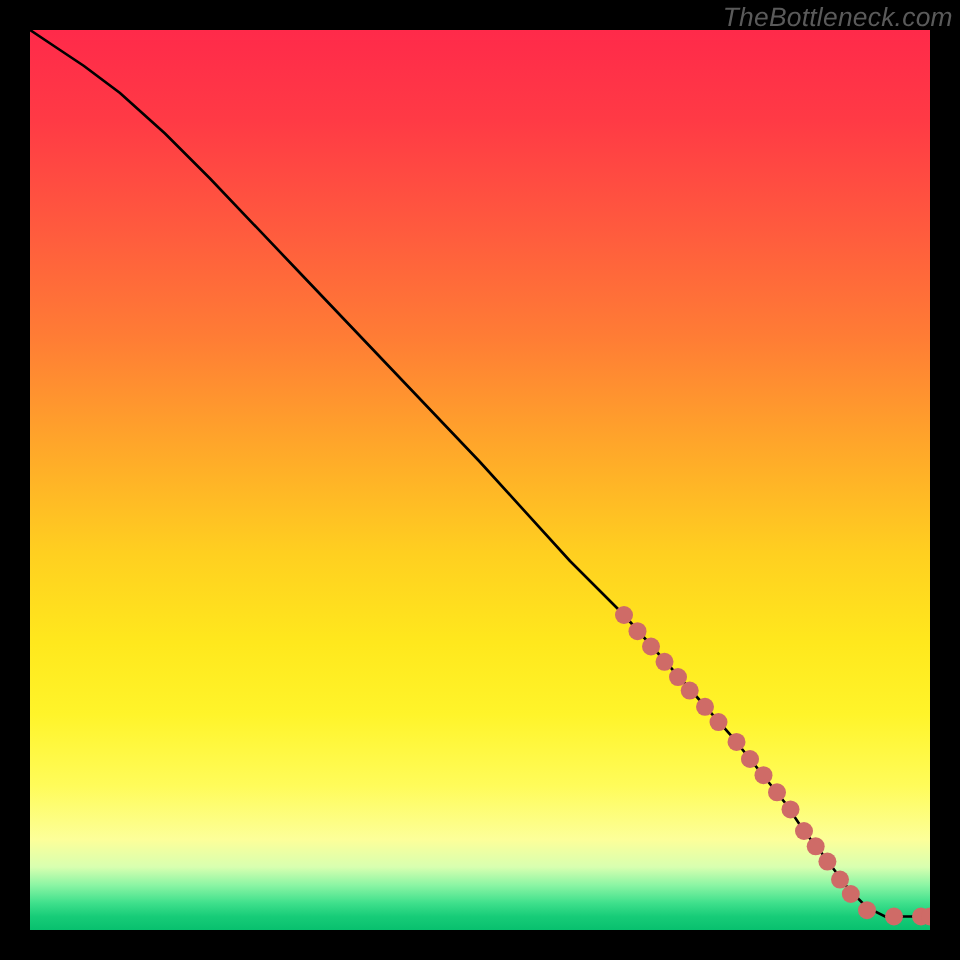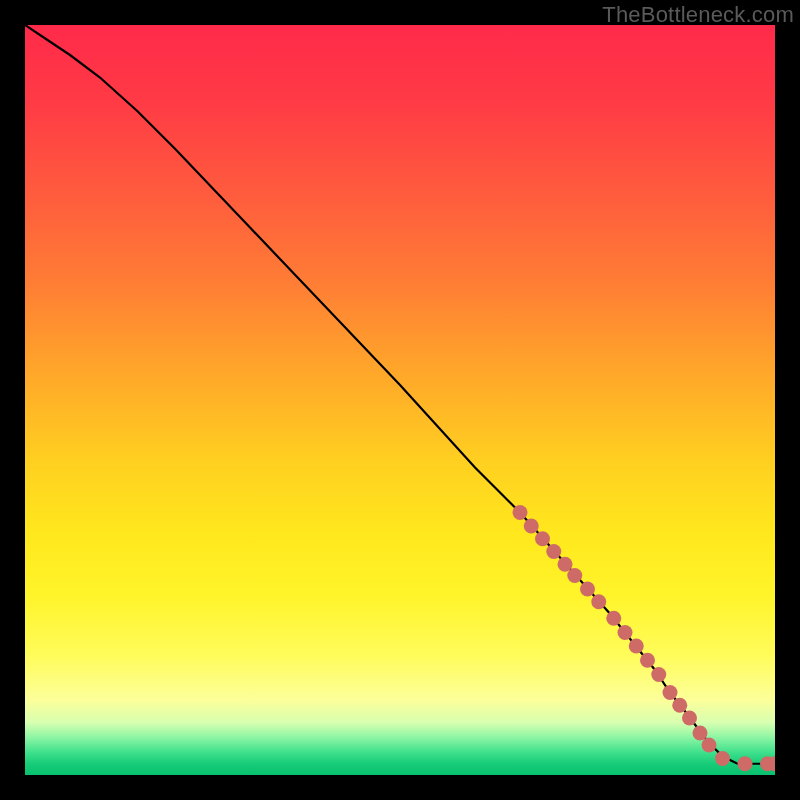--- a/index.html
+++ b/index.html
@@ -11,20 +11,21 @@
     overflow: hidden;
     font-family: Arial, Helvetica, sans-serif;
   }
   .frame {
     position: absolute;
     left: 0;
     top: 0;
     width: 800px;
     height: 800px;
     background: #000;
+    font-style: italic;
   }
   .plot {
     position: absolute;
     left: 25px;
     top: 25px;
     width: 750px;
     height: 750px;
     background: linear-gradient(
       to bottom,
       #ff2a4a 0%,

